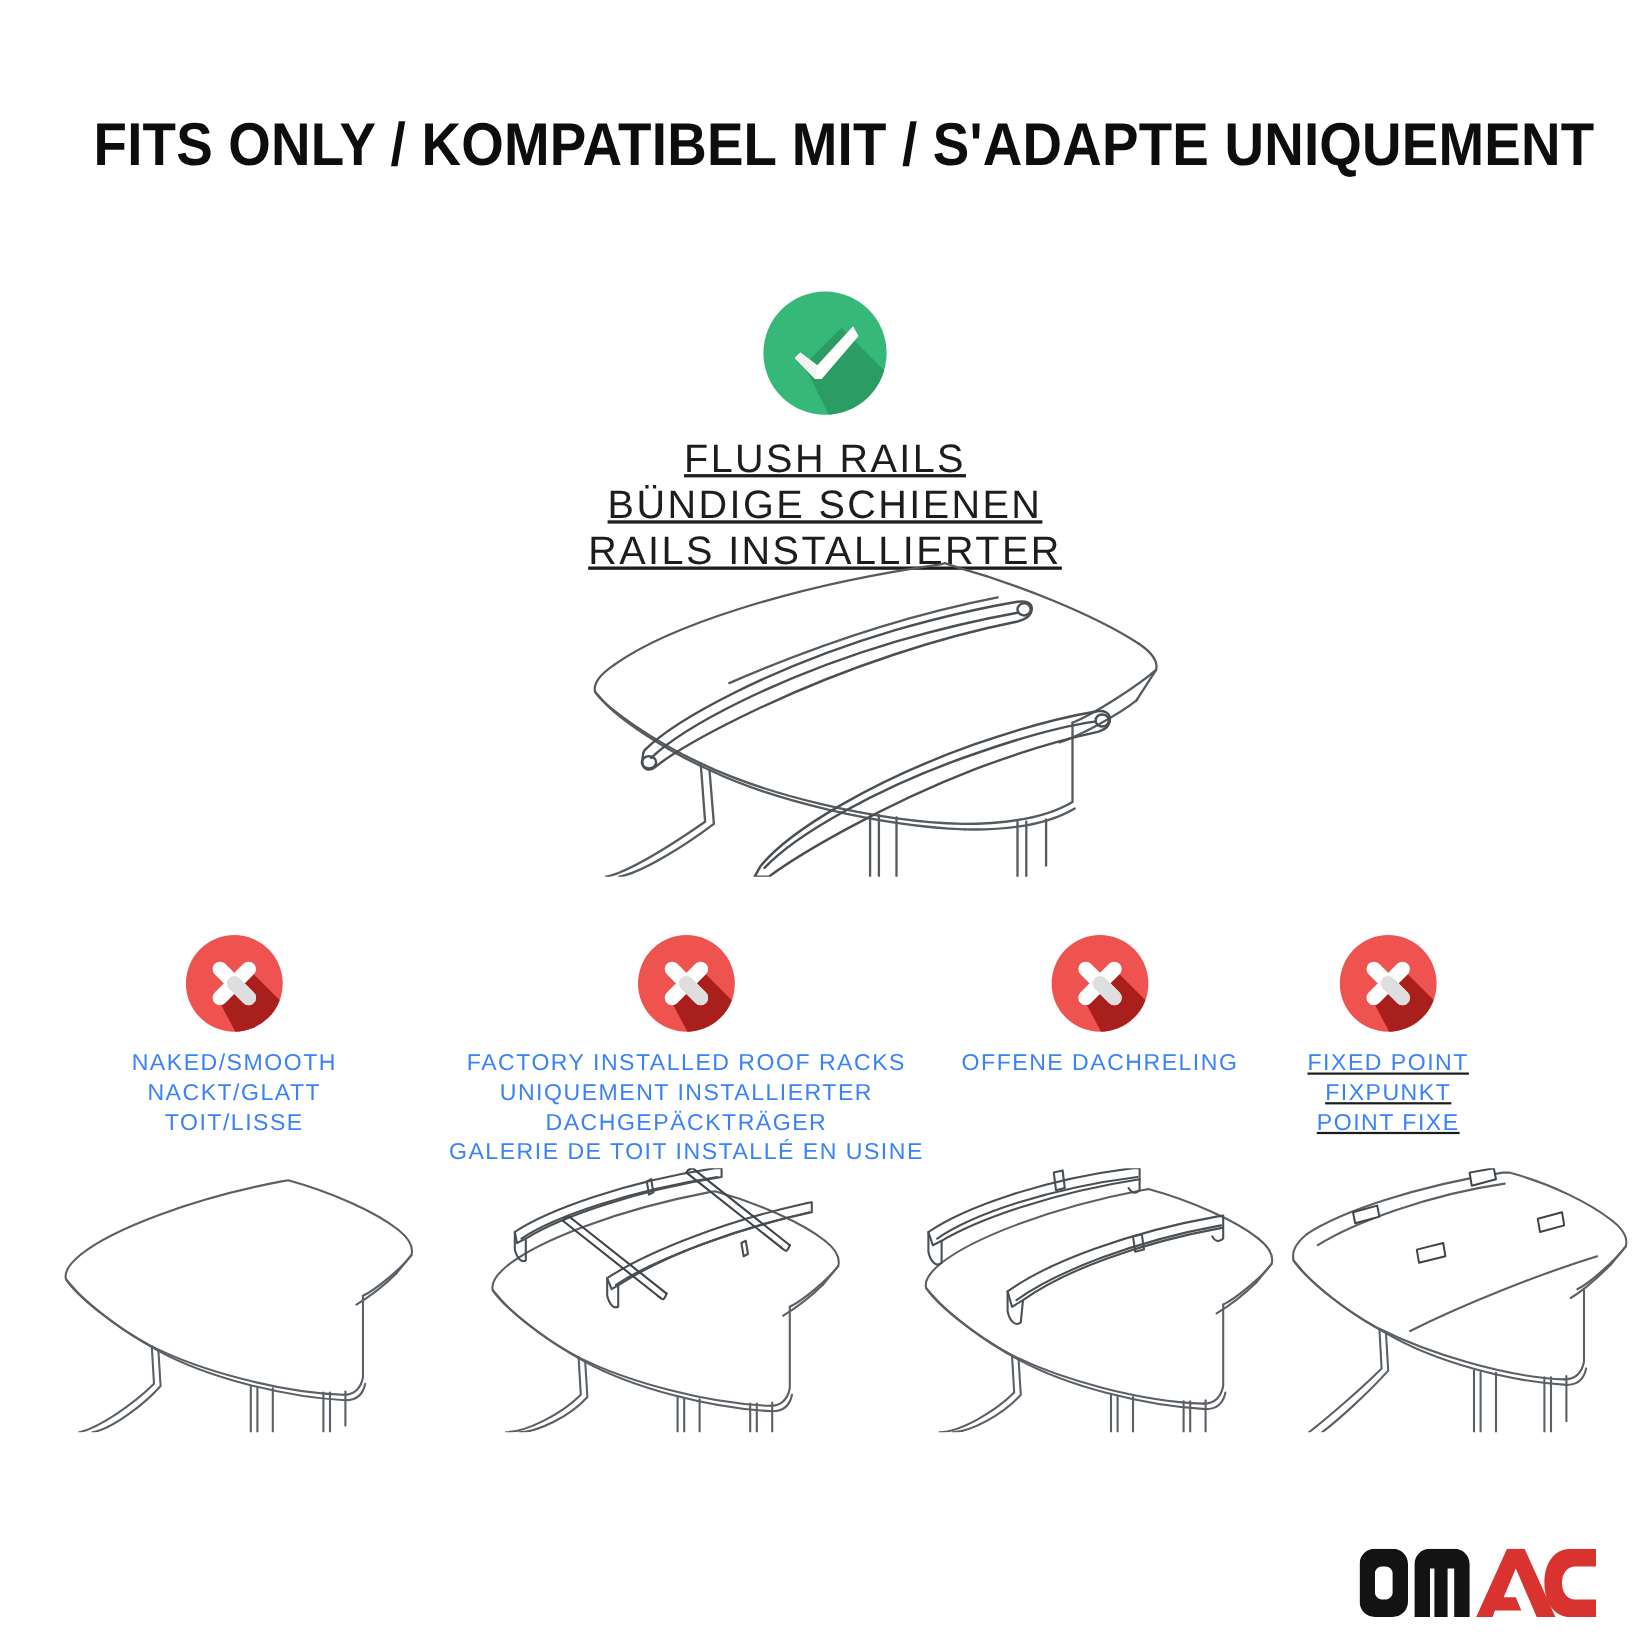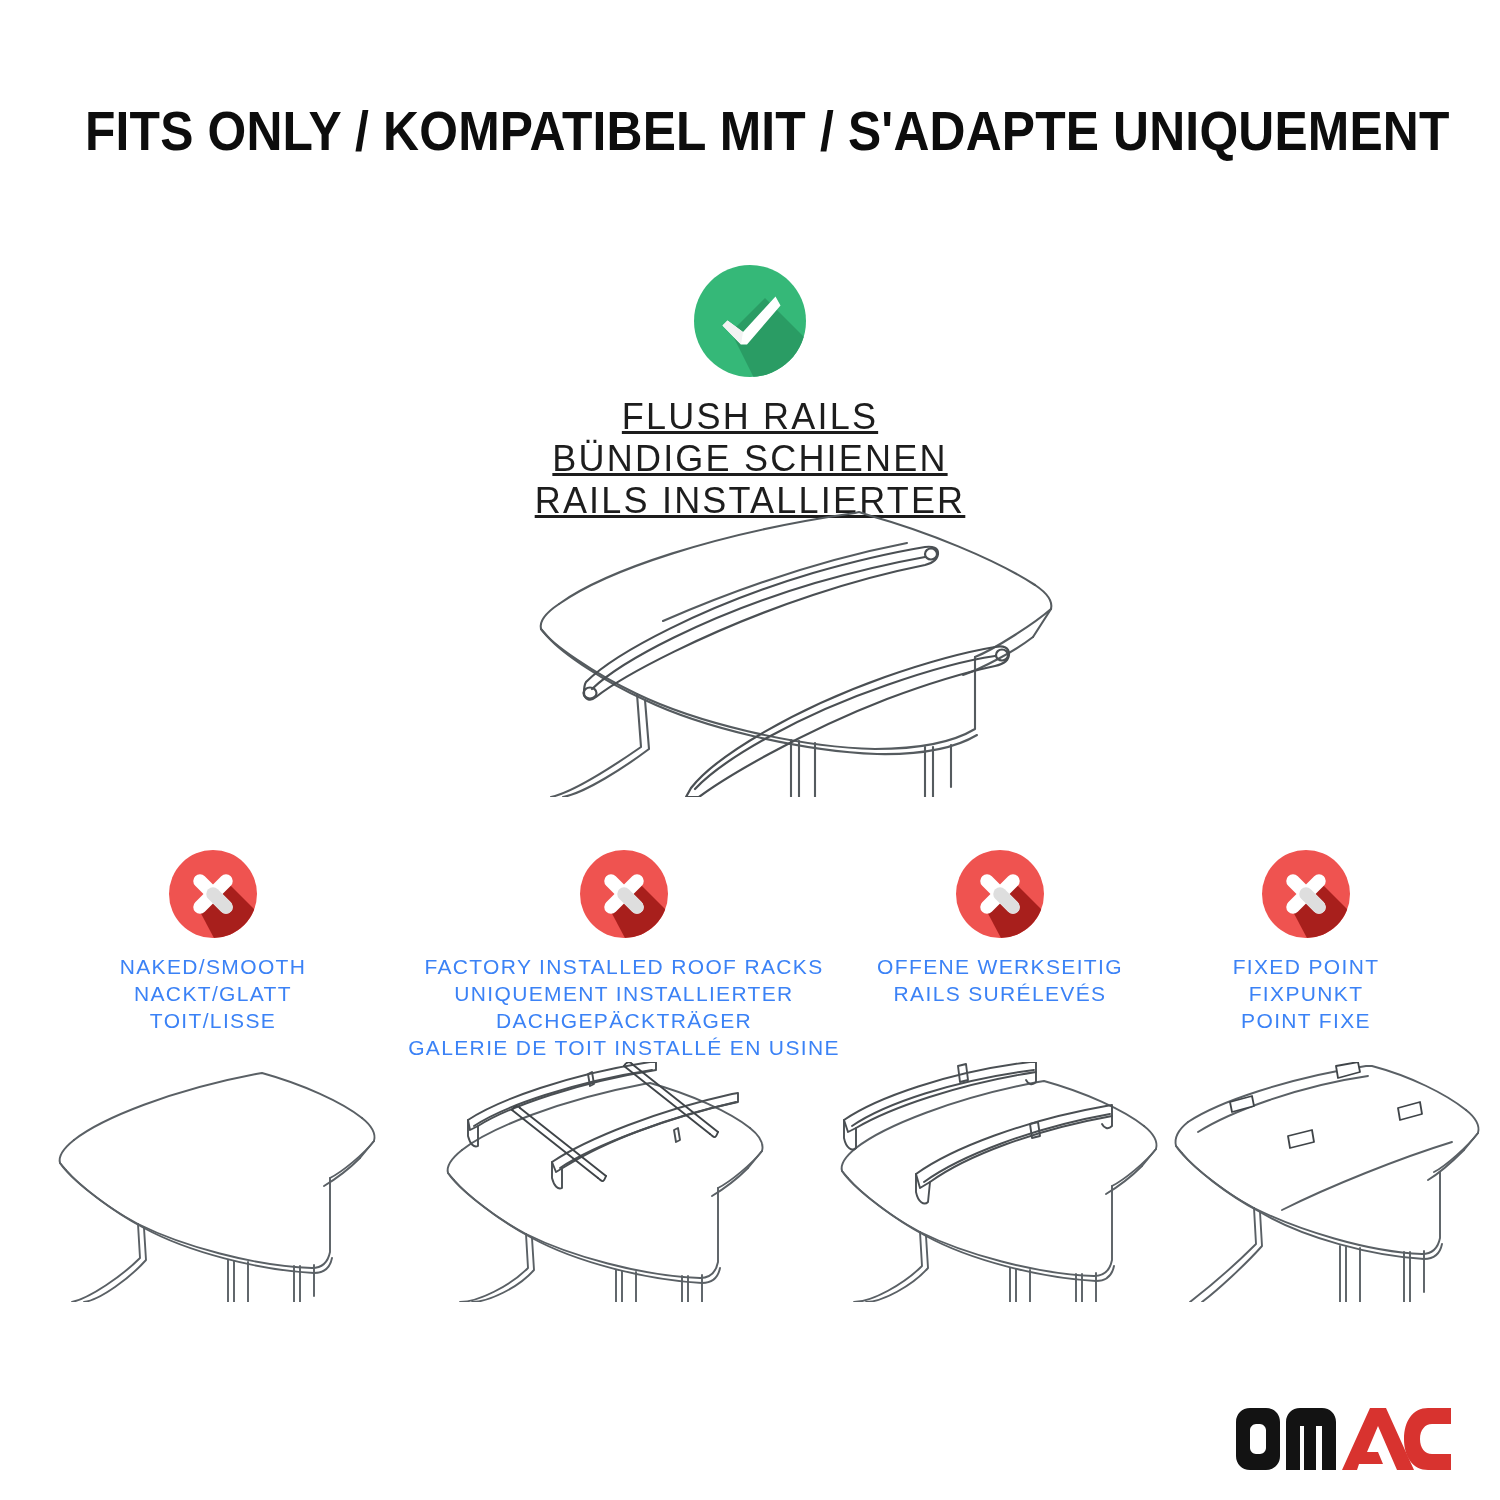--- a/index.html
+++ b/index.html
@@ -85,21 +85,21 @@
     font-weight: 400;
     letter-spacing: 1.35px;
     line-height: 1.28;
     color: #3b82f6;
   }
   .col-labels div { white-space: nowrap; }
 
   .col1 { left: 33px;   width: 360px; }
   .col2 { left: 394px;  width: 460px; }
   .col3 { left: 850px;  width: 300px; }
-  .col4 { left: 1156px; width: 300px; }
+  .col4 { left: 1112px; width: 300px; text-decoration: underline; }
 
   
   .roof-art { position: absolute; top: 1062px; }
   .roof1 { left: 42px;   width: 390px; height: 240px; }
   .roof2 { left: 420px;  width: 412px; height: 240px; }
   .roof3 { left: 818px;  width: 390px; height: 240px; }
   .roof4 { left: 1170px; width: 340px; height: 240px; }
 
   
   .logo {
@@ -258,22 +258,21 @@
         <path d="M56 30 L92 66 L92 92 L48 92 L30 58 Z" fill="#a81f1c"></path>
       </g>
       <g stroke="#ffffff" stroke-width="13.5" stroke-linecap="round">
         <line x1="33" y1="33" x2="59" y2="59"></line>
         <line x1="59" y1="33" x2="33" y2="59"></line>
       </g>
       <line x1="46" y1="46" x2="59" y2="59" stroke="#dedede" stroke-width="13.5" stroke-linecap="round"></line>
     </svg>
   </div>
   <div class="col-labels">
-    <div>OFFENE WERKSEITIG</div>
-    <div>RAILS SURÉLEVÉS</div>
+    <div>OFFENE DACHRELING</div>
   </div>
 </div>
 
 <div class="col col4">
   <div class="xmark-wrap">
     <svg width="92" height="92" viewBox="0 0 92 92">
       <defs>
           <clipPath id="xc4">
             <circle cx="46" cy="46" r="44"></circle>
           </clipPath>

